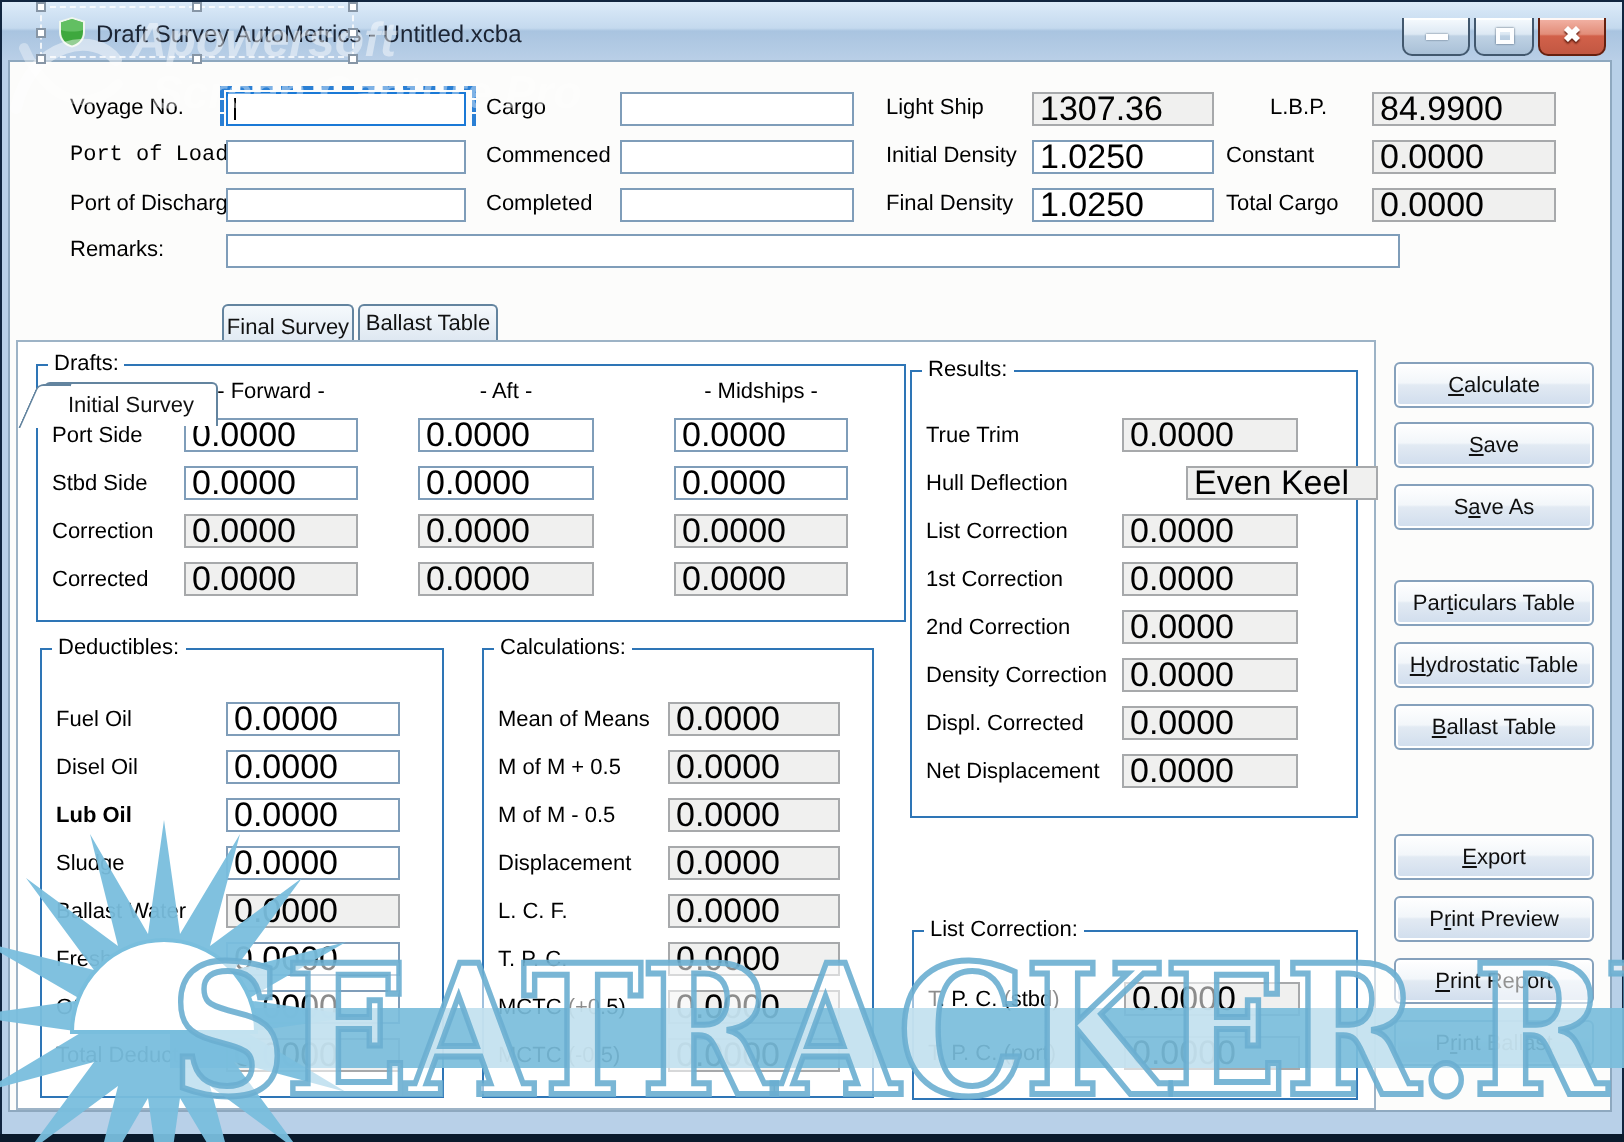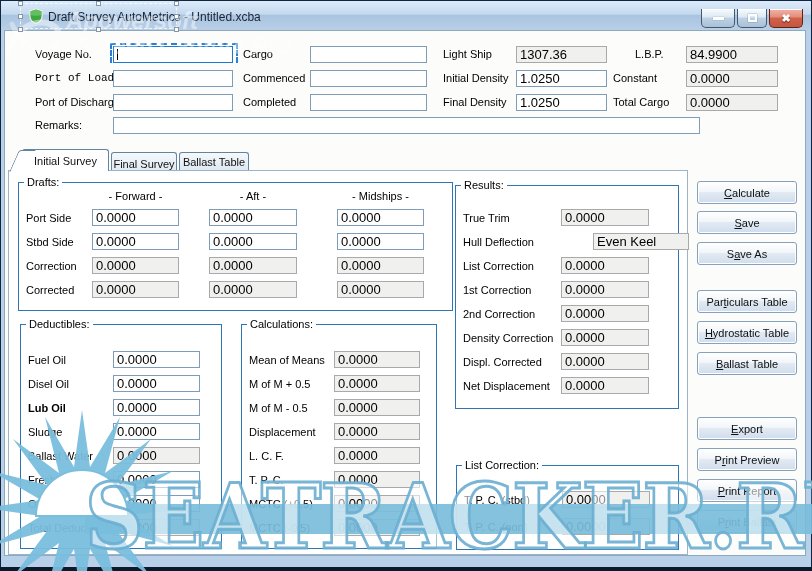--- a/index.html
+++ b/index.html
@@ -16,30 +16,30 @@
     box-shadow:inset 0 1px 0 rgba(255,255,255,.9);}
   .wbtn.close{background:linear-gradient(#f3b4a7,#e28d79 45%,#d2614a 50%,#c25742);border-color:#66200f;}
   .glyph-min{width:11px;height:3px;background:#fdfeff;box-shadow:0 0 1px #3e5166;}
   .glyph-max{width:9px;height:8px;border:2px solid #fdfeff;box-shadow:0 0 1px #3e5166;box-sizing:border-box;}
   .glyph-close{color:#fff;font-size:11px;font-weight:bold;text-shadow:0 1px 1px #611c0f;line-height:1;}
   .client{position:absolute;left:4px;top:30px;width:802px;height:526px;background:#fcfcfb;
     border:1px solid #8ea8bf;box-sizing:border-box;}
   .frame-bottom{position:absolute;left:0;bottom:0;width:812px;height:4px;background:#0a1a2c;}
   .lbl{position:absolute;font-size:11px;color:#000;white-space:nowrap;}
   .tb{position:absolute;height:17px;box-sizing:border-box;border:1px solid #7f9db9;background:#fff;
-    font-family:"Liberation Sans",sans-serif;font-size:13px;padding:0 3px;color:#000;margin:0;outline:none;}
+    font-family:"Liberation Sans",sans-serif;font-size:17px;padding:0 3px;color:#000;margin:0;outline:none;}
   .tb.ro{background:#f0f0ef;border-color:#a7a9ab;}
   .tb.focus{border:1px solid #1a79d6;}
   .caret{position:absolute;left:117px;top:49px;width:1px;height:11px;background:#000;}
   .marquee{position:absolute;left:110px;top:43px;width:128px;height:20px;box-sizing:border-box;
     border:2px dashed #2a7fd4;border-bottom:none;}
   .tabstrip .tab{position:absolute;box-sizing:border-box;border:1px solid #63849f;border-bottom:none;
     border-radius:3px 3px 0 0;background:linear-gradient(#f5f9fc,#dde7f1);font-size:11px;
     display:flex;align-items:center;justify-content:center;color:#111;}
-  .tab.selected{background:#fff;z-index:4;}
+  .tab.selected{background:#fff;z-index:4;margin-top:42px;}
   .tab.selected::before{content:'';position:absolute;left:-9px;bottom:-1px;width:16px;height:100%;
     background:#fff;border-left:1px solid #63849f;border-top:1px solid #63849f;transform:skewX(-24deg);
     border-radius:3px 0 0 0;z-index:-1;}
   .panel{position:absolute;left:8px;top:170px;width:680px;height:385px;background:#fff;
     border:1px solid #9db3c6;box-sizing:border-box;z-index:1;}
   .grp{position:absolute;border:1px solid #2e75b6;z-index:2;}
   .gtitle{position:absolute;font-size:11px;background:#fff;padding:0 3px;z-index:3;white-space:nowrap;}
   .colhead{position:absolute;font-size:11px;text-align:center;z-index:3;}
   .btn{position:absolute;width:100px;height:23px;box-sizing:border-box;border:1px solid #86a1bc;
     border-radius:3px;background:linear-gradient(#ffffff,#f2f6fa 45%,#e2eaf3 50%,#d0dded);

